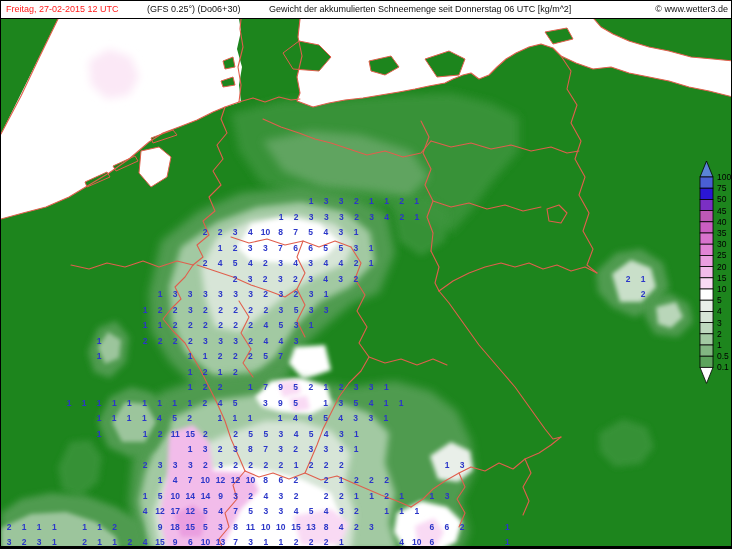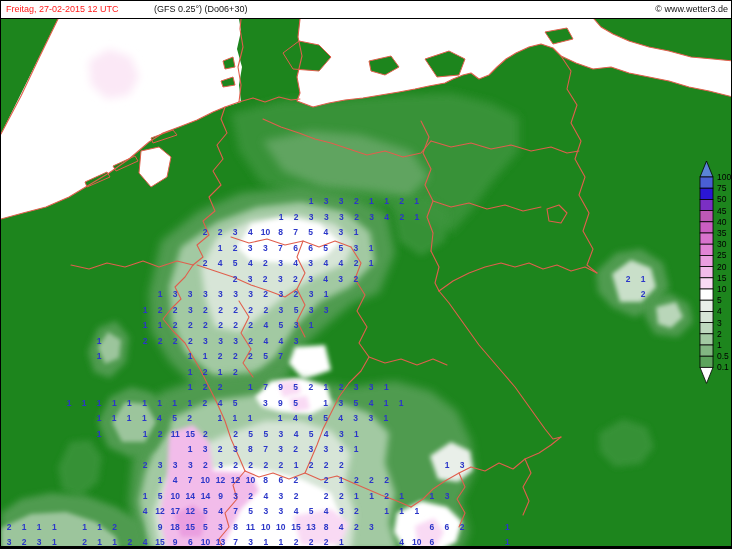--- a/index.html
+++ b/index.html
@@ -1,40 +1,41 @@
 <!DOCTYPE html>
 <html style="--land: #1d851d; --bord: #e05f4d; --numc: #2b36c8;"><head>
 <meta charset="utf-8">
 <style>
   html,body{margin:0;padding:0;background:#888;}
   #app{position:relative;width:732px;height:549px;background:#fff;box-sizing:border-box;
        border:1px solid #000;overflow:hidden;font-family:"Liberation Sans",sans-serif;}
   #hdr{position:absolute;left:0;top:0;width:732px;height:18px;background:#fff;
        border-bottom:1px solid #000;box-sizing:border-box;font-size:9px;line-height:17px;white-space:nowrap;}
   #hdr .dt{position:absolute;left:5px;color:#ff1a1a;}
-  #hdr .md{position:absolute;left:153px;color:#111;text-align:right;}
+  #hdr .md{position:absolute;left:146px;color:#111;text-align:right;}
   #hdr .ti{position:absolute;left:268px;color:#111;}
   #hdr .cp{position:absolute;right:5px;color:#111;margin-left:25px;}
   #mapwrap{position:absolute;left:0;top:18px;width:732px;height:531px;}
   svg{display:block;}
   .land{fill:var(--land,#1d851d);}
   .sea{fill:#ffffff;stroke:none;}
   .isl{fill:var(--land,#1d851d);stroke:var(--bord,#e05f4d);stroke-width:1;}
   .lake{fill:#ffffff;stroke:var(--bord,#e05f4d);stroke-width:1;}
   .coast,.bord{fill:none;stroke:var(--bord,#e05f4d);stroke-width:1.1;stroke-linejoin:round;stroke-linecap:round;}
   .num{font-family:"Liberation Sans",sans-serif;font-size:8.5px;font-weight:700;fill:var(--numc,#2b36c8);}
   .legtxt{font-family:"Liberation Sans",sans-serif;font-size:8.5px;fill:#000;}
 </style>
 </head>
 <body>
 
 <div id="app">
   <div id="hdr">
     <span class="dt">Freitag, 27-02-2015  12 UTC</span>
     <span class="md">(GFS 0.25°) (Do06+30)</span>
+    <span class="ti">Gewicht der akkumulierten Schneemenge seit Donnerstag 06 UTC [kg/m^2]</span>
     <span class="cp">© www.wetter3.de</span>
   </div>
 
   <div id="mapwrap">
   <svg id="map" width="732" height="531" viewBox="0 18 732 531">
     <defs>
       <filter id="b2" x="-30%" y="-30%" width="160%" height="160%">
             <feGaussianBlur stdDeviation="2"></feGaussianBlur>
           </filter>
       <filter id="b3" x="-30%" y="-30%" width="160%" height="160%">

